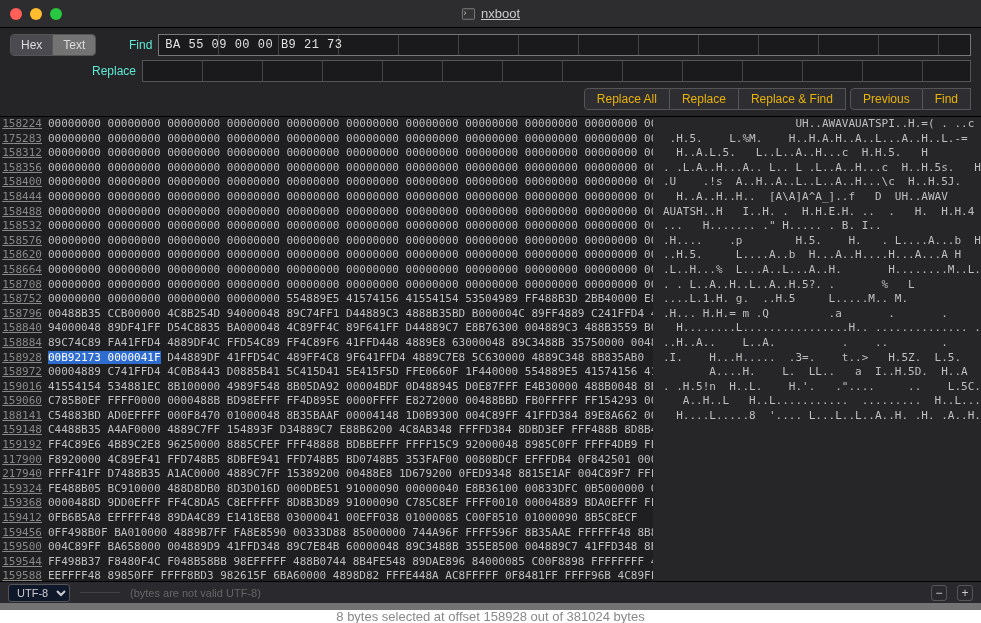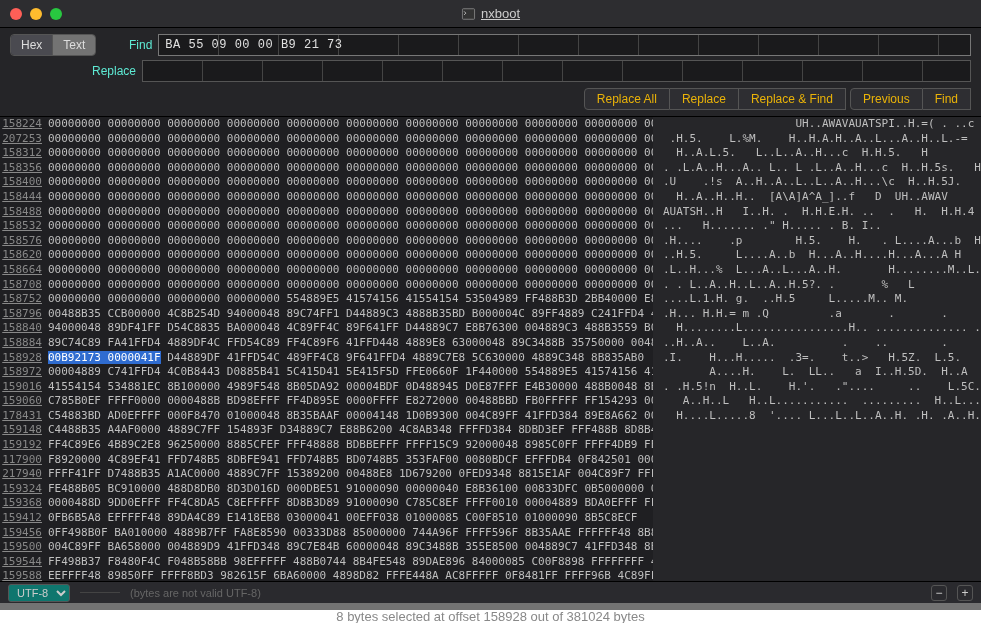--- a/index.html
+++ b/index.html
@@ -120,21 +120,21 @@
   background: #2a2a2e;
   border-top: 1px solid #000;
   display: flex;
   align-items: center;
   padding: 0 8px;
   font-size: 11px;
   color: #999;
   gap: 10px;
 }
 .enc {
-  background: #0f766e;
+  background: #0f172a;
   border: 1px solid #555;
   color: #ccc;
   font-size: 11px;
   padding: 1px 4px;
   border-radius: 3px;
 }
 .sq { width:16px; height:16px; border:1px solid #555; border-radius:3px; background:#2a2a2e; color:#ccc; display:flex; align-items:center; justify-content:center; font-size:12px; cursor:pointer;}
 .footer {
   height: 20px;
   background: #ffffff;
@@ -186,40 +186,40 @@
     <div class="group">
       <button class="btn">Previous</button>
       <button class="btn">Find</button>
     </div>
   </div>
 </div>
 
 <div class="content stripe">
   <div class="offsets" id="offsets">
       <div>158224</div>
-      <div>207253</div>
+      <div>175283</div>
       <div>158312</div>
       <div>158356</div>
       <div>158400</div>
       <div>158444</div>
       <div>158488</div>
       <div>158532</div>
       <div>158576</div>
       <div>158620</div>
       <div>158664</div>
       <div>158708</div>
       <div>158752</div>
       <div>158796</div>
       <div>158840</div>
       <div>158884</div>
       <div>158928</div>
       <div>158972</div>
       <div>159016</div>
       <div>159060</div>
-      <div>178431</div>
+      <div>188141</div>
       <div>159148</div>
       <div>159192</div>
       <div>117900</div>
       <div>217940</div>
       <div>159324</div>
       <div>159368</div>
       <div>159412</div>
       <div>159456</div>
       <div>159500</div>
       <div>159544</div>

